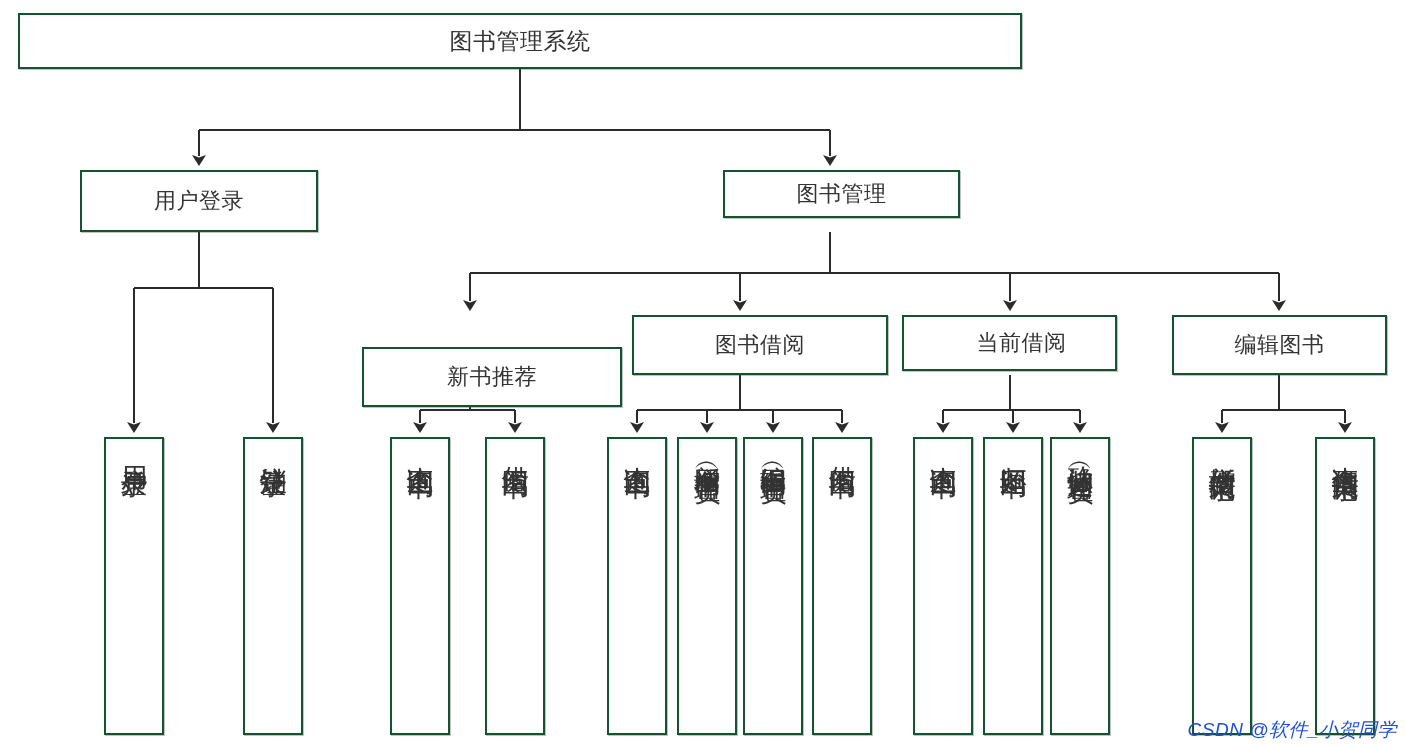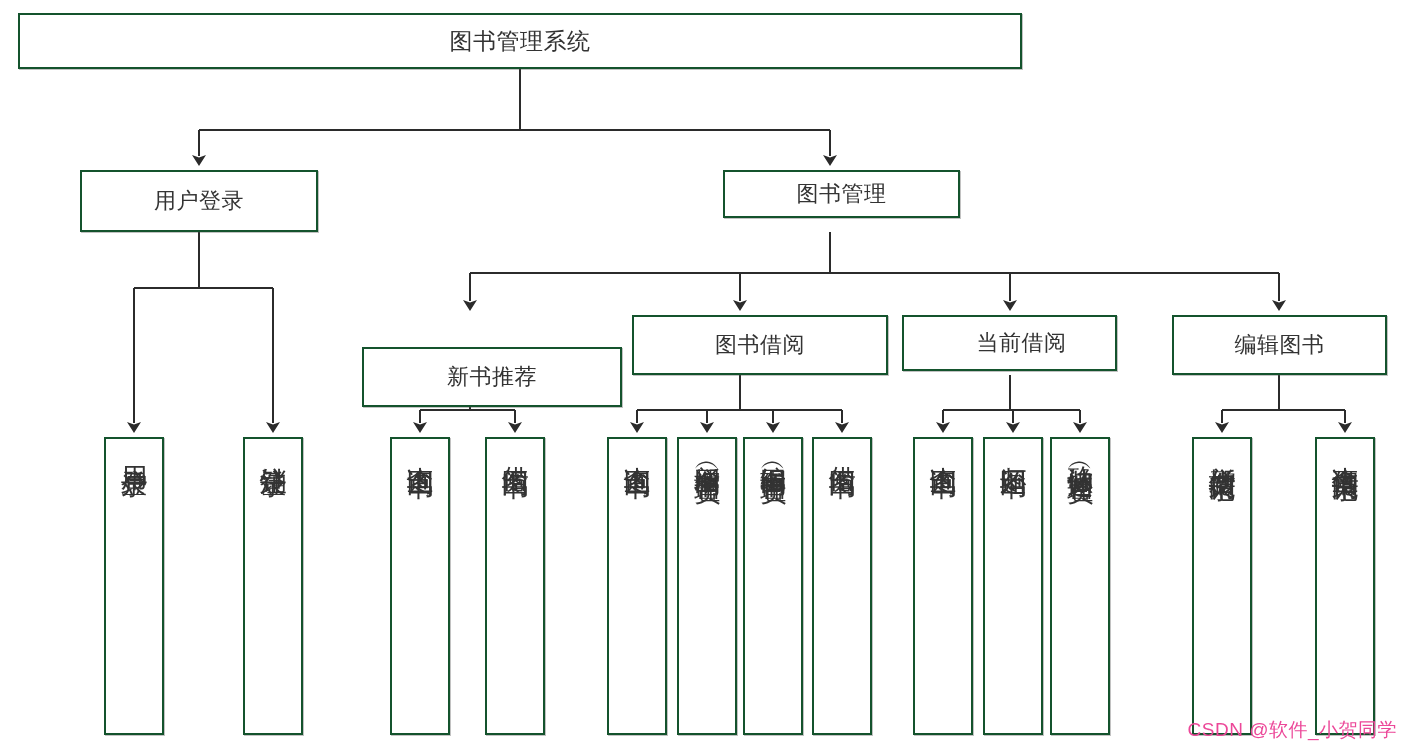--- a/index.html
+++ b/index.html
@@ -61,24 +61,25 @@
     top: 0;
     width: 1405px;
     height: 747px;
     pointer-events: none;
   }
   .watermark {
     position: absolute;
     right: 8px;
     bottom: 4px;
     font-size: 19px;
-    color: #ec4899;
+    color: #1d4ed8;
     letter-spacing: 0.5px;
     white-space: nowrap;
     font-family: "Liberation Sans", "DejaVu Sans", sans-serif;
+    font-style: italic;
   }
 </style>
 </head>
 <body>
 
 <div id="canvas">
 
   <svg id="edges" viewBox="0 0 1405 747">
     <defs>
       <marker id="arrow" markerWidth="12" markerHeight="14" refX="1" refY="7" orient="auto" markerUnits="userSpaceOnUse">

